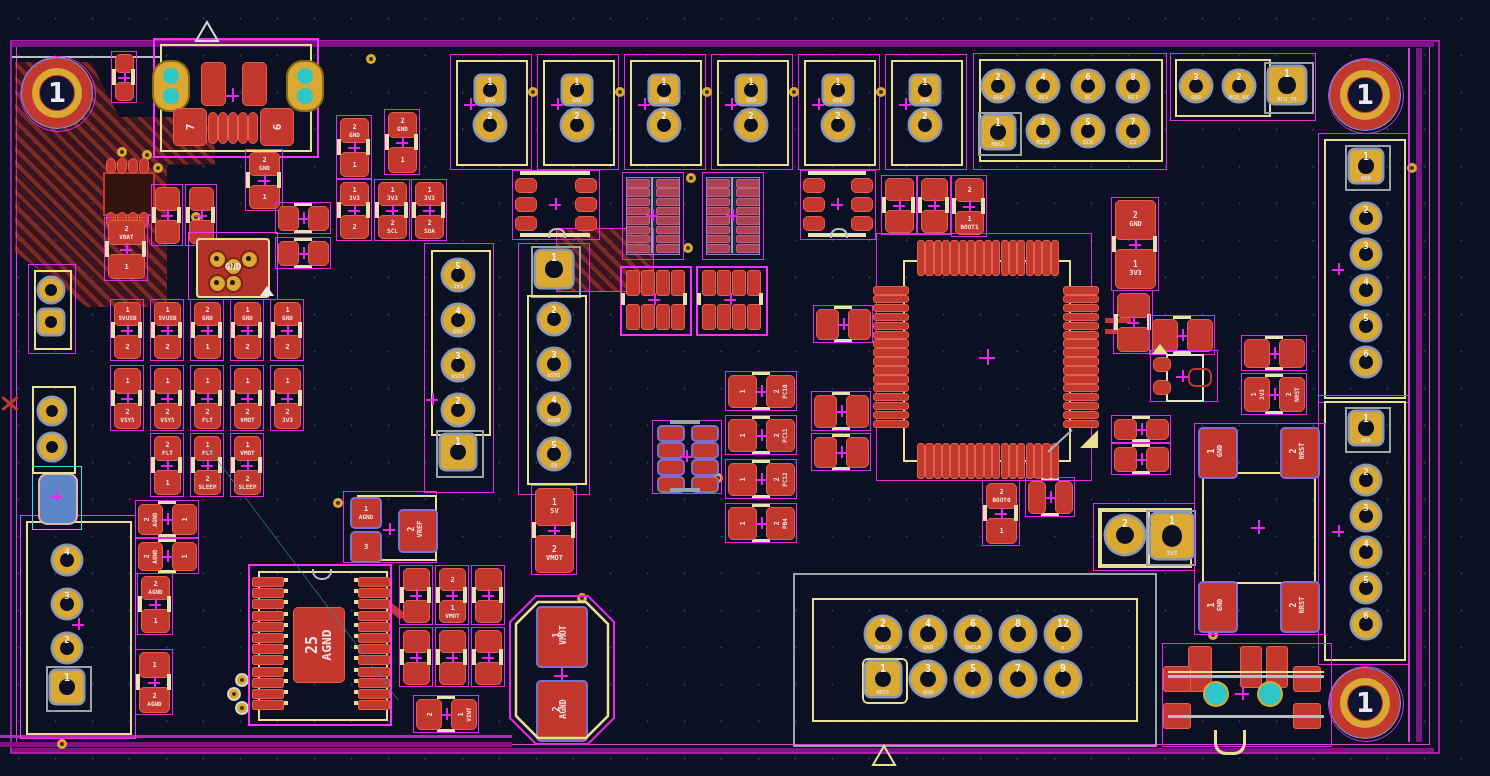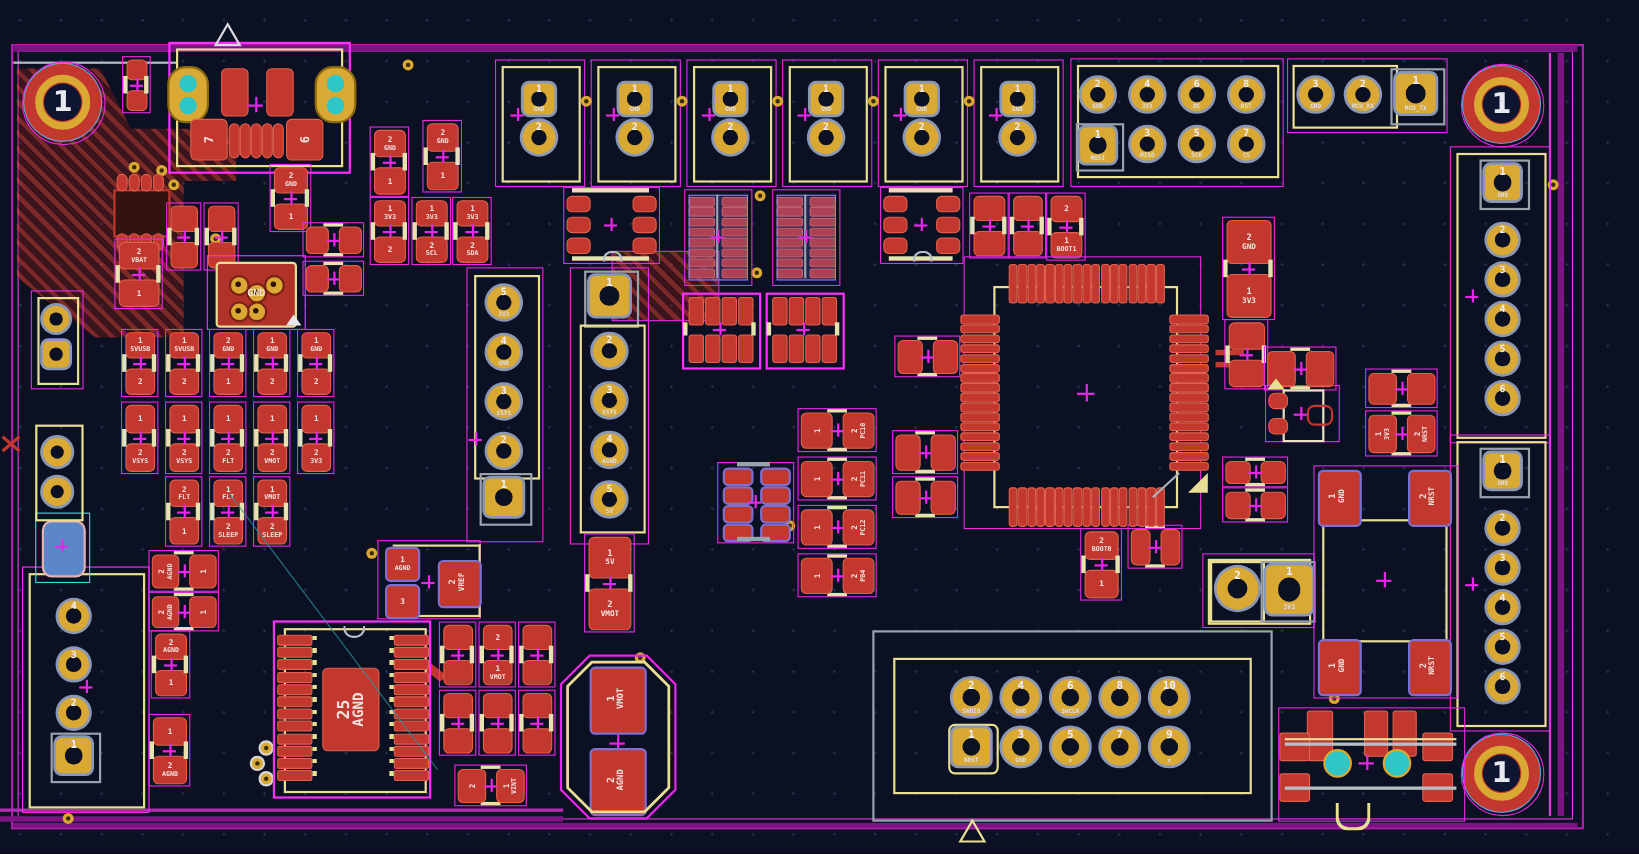--- a/index.html
+++ b/index.html
@@ -446,21 +446,21 @@
         <div style="position: absolute; top: 2%; left: 0px; width: 100%; text-align: center; color: rgb(238, 238, 255); font-size: 10px; font-weight: bold;">6</div>
         <div style="position: absolute; bottom: 3%; left: 0px; width: 100%; text-align: center; color: rgb(221, 221, 238); font-size: 5.5px; font-weight: bold;">SWCLK</div>
       </div>
       <div class="tht" style="position: absolute; left: 208px; top: 44px; width: 34px; height: 34px;">
         <div class="hole"></div>
         <div style="position: absolute; top: 2%; left: 0px; width: 100%; text-align: center; color: rgb(238, 238, 255); font-size: 10px; font-weight: bold;">8</div>
         <div style="position: absolute; bottom: 3%; left: 0px; width: 100%; text-align: center; color: rgb(221, 221, 238); font-size: 5.5px; font-weight: bold;"></div>
       </div>
       <div class="tht" style="position: absolute; left: 253px; top: 44px; width: 34px; height: 34px;">
         <div class="hole"></div>
-        <div style="position: absolute; top: 2%; left: 0px; width: 100%; text-align: center; color: rgb(238, 238, 255); font-size: 10px; font-weight: bold;">10</div>
+        <div style="position: absolute; top: 2%; left: 0px; width: 100%; text-align: center; color: rgb(238, 238, 255); font-size: 10px; font-weight: bold;">12</div>
         <div style="position: absolute; bottom: 3%; left: 0px; width: 100%; text-align: center; color: rgb(221, 221, 238); font-size: 5.5px; font-weight: bold;">x</div>
       </div>
       <div class="abs" style="left: 69px; top: 85px; width: 42px; height: 42px; border-radius: 6px; border: 2px solid rgb(232, 223, 149); position: absolute;"></div>
       <div class="tht sq" style="position: absolute; left: 73px; top: 89px; width: 34px; height: 34px;">
         <div class="hole"></div>
         <div style="position: absolute; top: 2%; left: 0px; width: 100%; text-align: center; color: rgb(238, 238, 255); font-size: 10px; font-weight: bold;">1</div>
         <div style="position: absolute; bottom: 3%; left: 0px; width: 100%; text-align: center; color: rgb(221, 221, 238); font-size: 5.5px; font-weight: bold;">NRST</div>
       </div>
       <div class="tht" style="position: absolute; left: 118px; top: 89px; width: 34px; height: 34px;">
         <div class="hole"></div>

